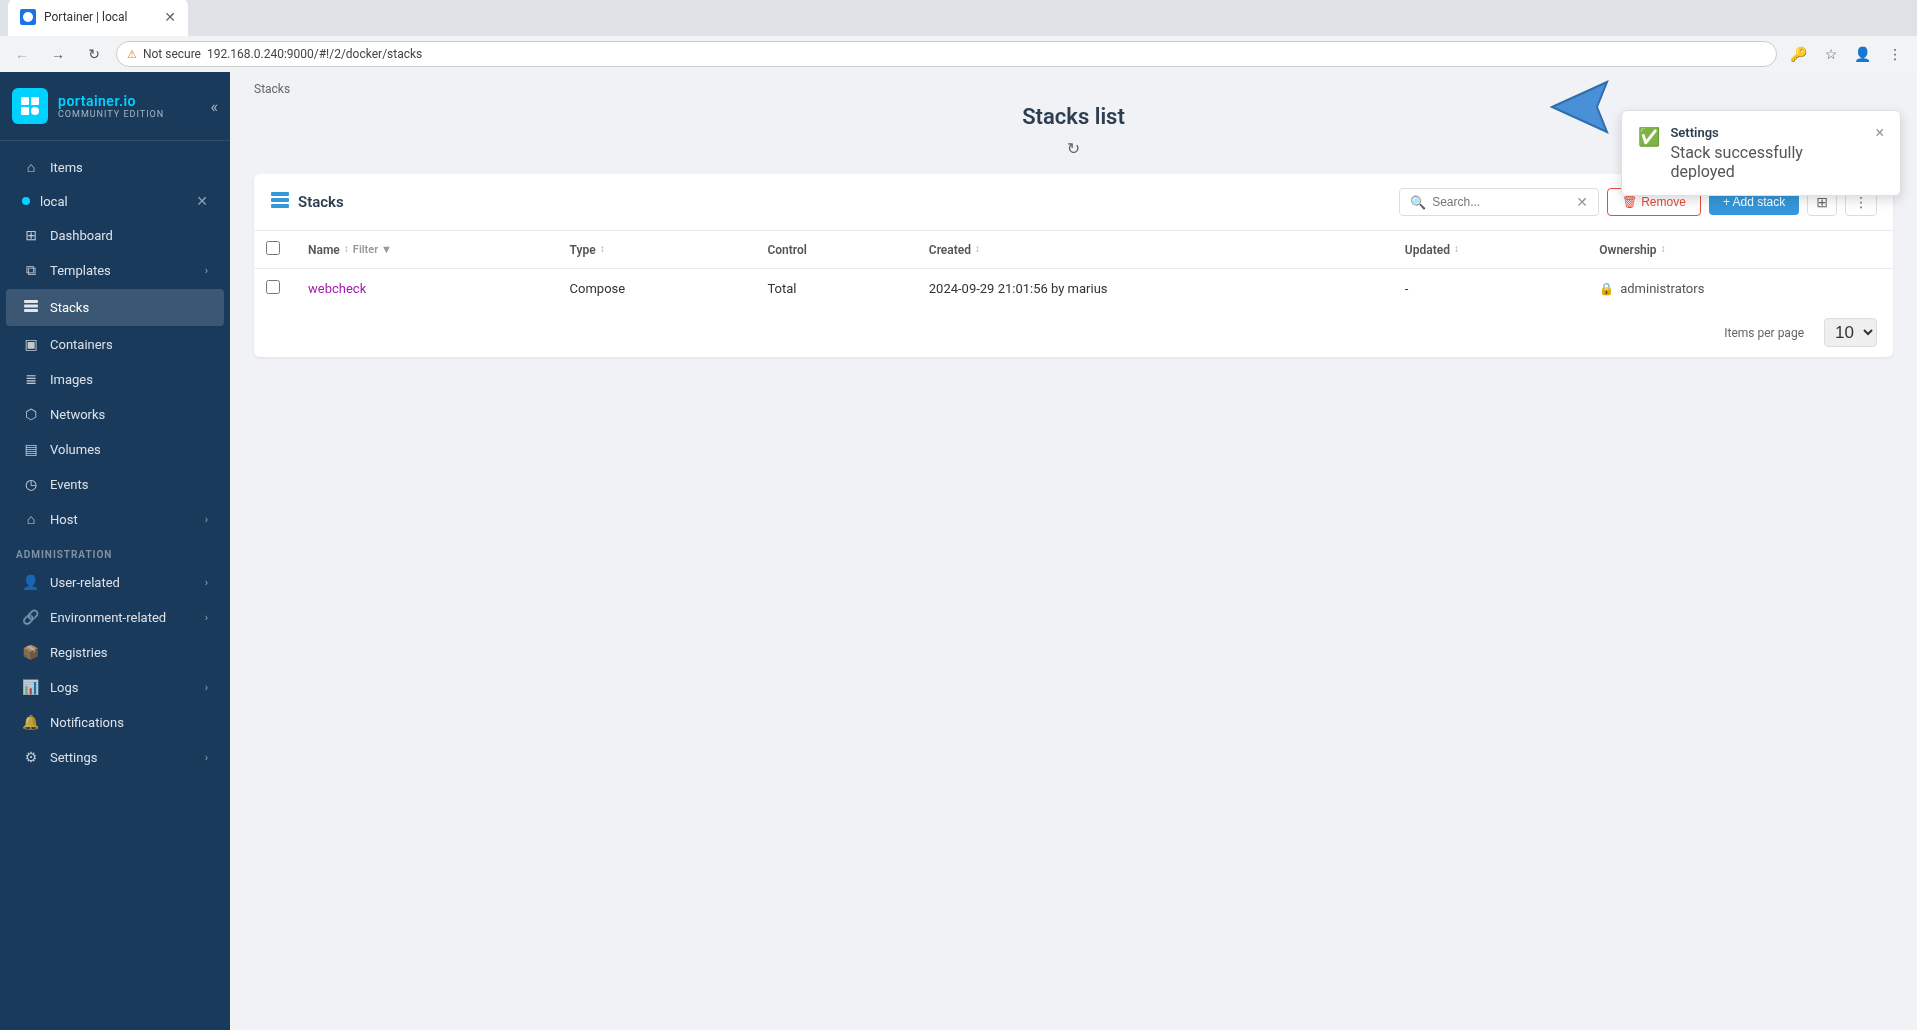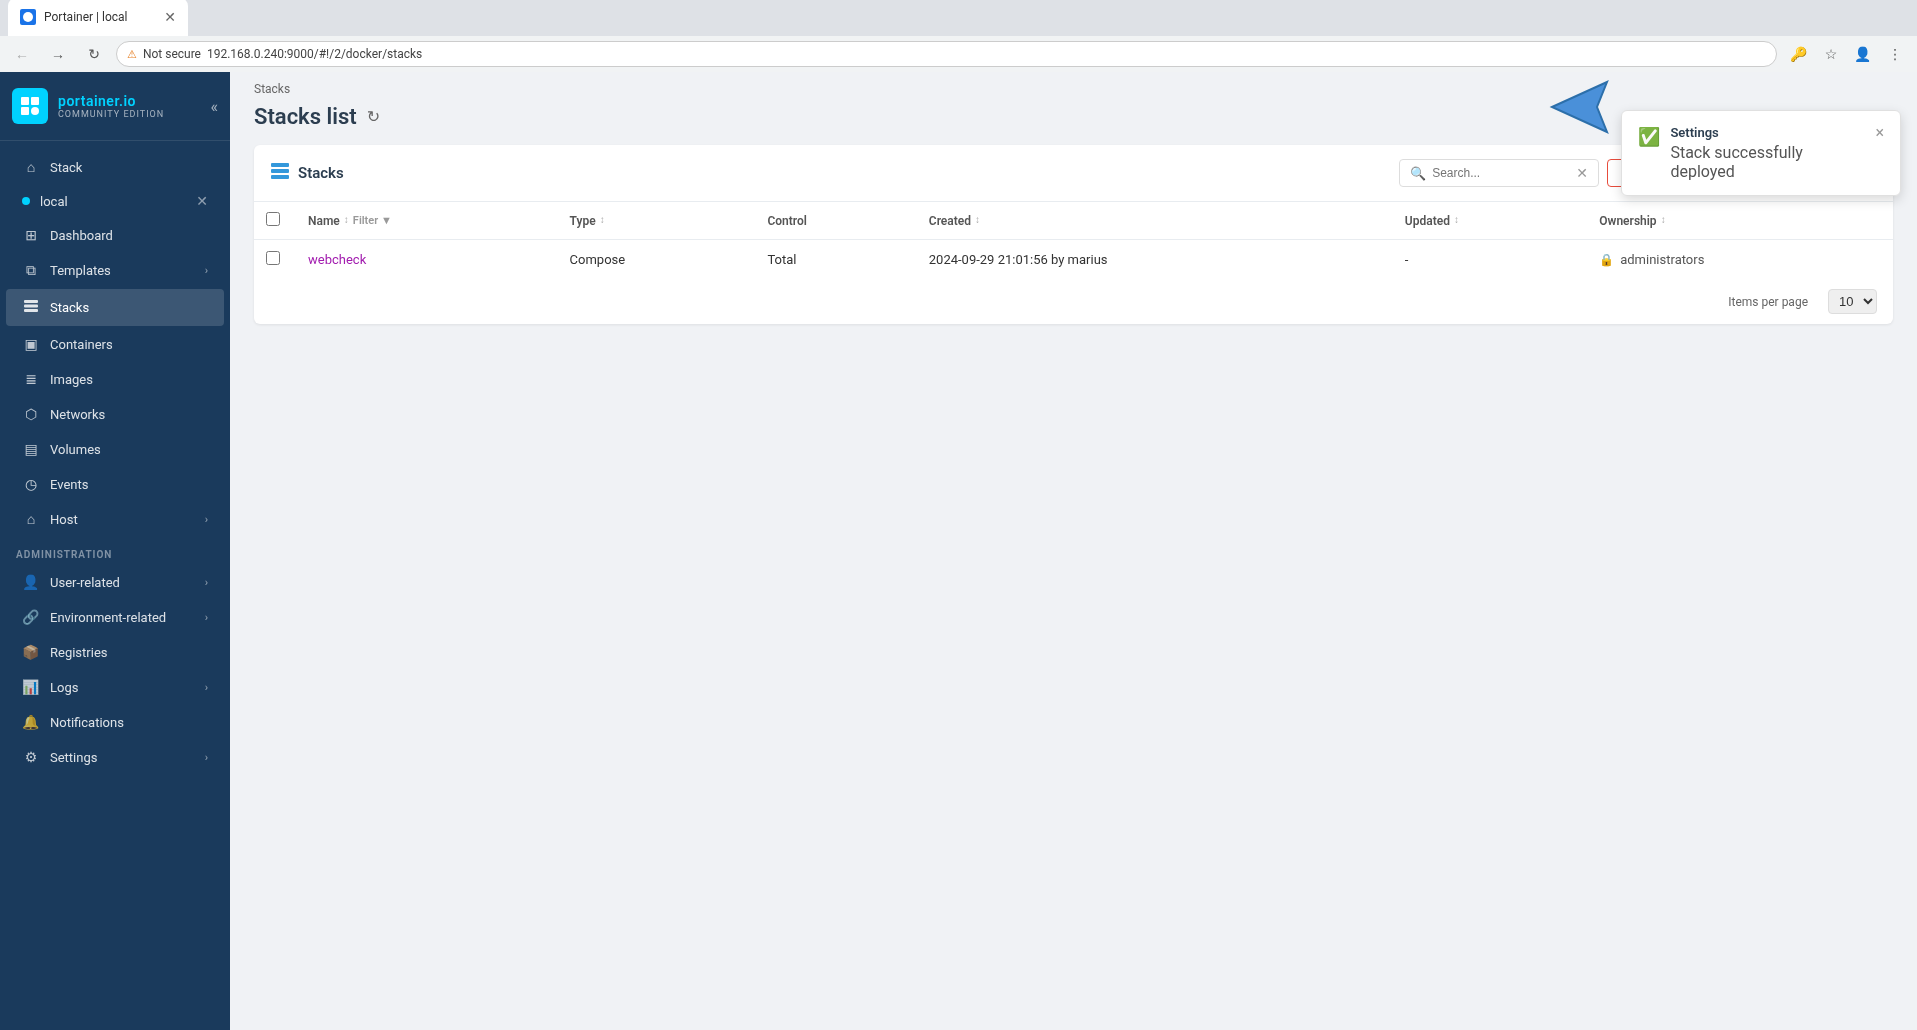--- a/index.html
+++ b/index.html
@@ -39,21 +39,21 @@
 
     .nav-section-label { padding: 12px 16px 4px; font-size: 10px; color: rgba(255,255,255,0.45); text-transform: uppercase; letter-spacing: 1px; font-weight: 600; }
 
     .env-item { display: flex; align-items: center; padding: 8px 16px; cursor: pointer; color: rgba(255,255,255,0.85); font-size: 13px; gap: 10px; margin: 1px 6px; border-radius: 4px; }
     .env-badge { width: 8px; height: 8px; background: #00d2ff; border-radius: 50%; }
     .env-close { margin-left: auto; font-size: 14px; opacity: 0.6; cursor: pointer; }
 
     
     .main-content { flex: 1; display: flex; flex-direction: column; overflow: hidden; background: #f0f2f5; }
     .breadcrumb { padding: 10px 24px 0; font-size: 12px; color: #666; }
-    .page-header { padding: 8px 24px 16px; display: flex; align-items: center; gap: 10px; }
+    .page-header { padding: 8px 24px 16px; display: flex; align-items: center; gap: 10px; flex-direction: column; }
     .page-title { font-size: 22px; font-weight: 600; color: #2c3e50; }
     .refresh-btn { cursor: pointer; color: #666; font-size: 16px; }
 
     .content-panel { margin: 0 24px; background: #fff; border-radius: 6px; box-shadow: 0 1px 3px rgba(0,0,0,0.08); overflow: hidden; }
     .panel-header { display: flex; align-items: center; padding: 14px 16px; border-bottom: 1px solid #e8ecf0; gap: 10px; }
     .panel-title { font-size: 15px; font-weight: 600; color: #2c3e50; display: flex; align-items: center; gap: 8px; }
     .panel-icon { color: #3498db; font-size: 18px; }
     .panel-actions { margin-left: auto; display: flex; align-items: center; gap: 8px; }
     .search-box { display: flex; align-items: center; border: 1px solid #ddd; border-radius: 4px; padding: 5px 10px; gap: 6px; background: #fff; width: 200px; }
     .search-box input { border: none; outline: none; font-size: 12px; color: #6d28d9; width: 100%; background: transparent; }
@@ -71,21 +71,21 @@
     .th-check, .td-check { width: 36px; padding: 10px 12px; }
     .checkbox { width: 14px; height: 14px; cursor: pointer; }
     .th-sort { display: flex; align-items: flex-start; gap: 4px; cursor: pointer; }
     .sort-icon { font-size: 10px; color: #aaa; }
     .filter-btn { display: inline-flex; align-items: center; gap: 3px; font-size: 11px; color: #999; cursor: pointer; }
     .link { color: #a21caf; cursor: pointer; text-decoration: none; margin-top: 32px; }
     .ownership-cell { display: flex; align-items: center; gap: 6px; color: #555; }
     .ownership-icon { font-size: 12px; color: #999; }
 
     .table-footer { padding: 10px 16px; display: flex; justify-content: flex-end; align-items: center; gap: 20px; font-size: 12px; color: #666; }
-    .per-page-select { border: 1px solid #ddd; border-radius: 4px; padding: 3px 6px; font-size: 13px; color: #333; }
+    .per-page-select { border: 1px solid #ddd; border-radius: 4px; padding: 3px 6px; font-size: 17px; color: #333; }
 
     
     .toast-container { position: fixed; top: 110px; right: 16px; z-index: 1000; }
     .toast { background: #fff; border: 1px solid #e0e0e0; border-radius: 6px; padding: 14px 16px; width: 280px; box-shadow: 0 4px 12px rgba(0,0,0,0.15); display: flex; align-items: flex-start; gap: 10px; }
     .toast-close { margin-left: auto; cursor: pointer; color: #999; font-size: 16px; line-height: 1; }
     .toast-success-icon { color: #27ae60; font-size: 18px; margin-top: 1px; }
     .toast-content { flex: 1; }
     .toast-title { font-weight: 600; font-size: 13px; color: #2c3e50; margin-bottom: 3px; }
     .toast-msg { font-size: 16px; color: #555; }
 
@@ -146,21 +146,21 @@
         <span class="logo-main">portainer.io</span>
         <span class="logo-sub">Community Edition</span>
       </div>
       <span class="sidebar-collapse-btn">«</span>
     </div>
 
     <div class="sidebar-nav">
 
       <div class="nav-item">
         <span class="nav-icon">⌂</span>
-        <span>Stack</span>
+        <span>Items</span>
       </div>
 
       <div class="env-item">
         <div class="env-badge"></div>
         <span>local</span>
         <span class="env-close">✕</span>
       </div>
 
       <div class="nav-item">
         <span class="nav-icon">⊞</span>

